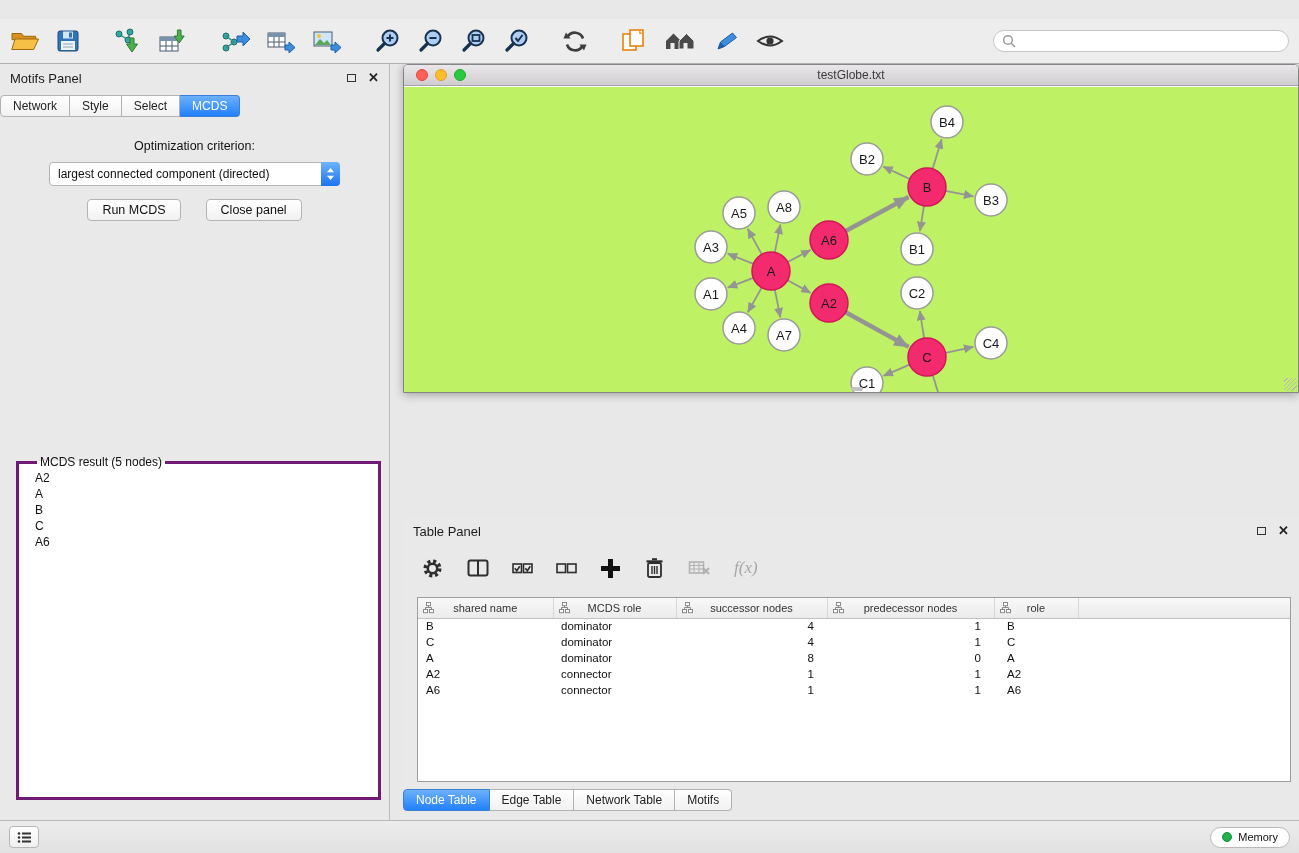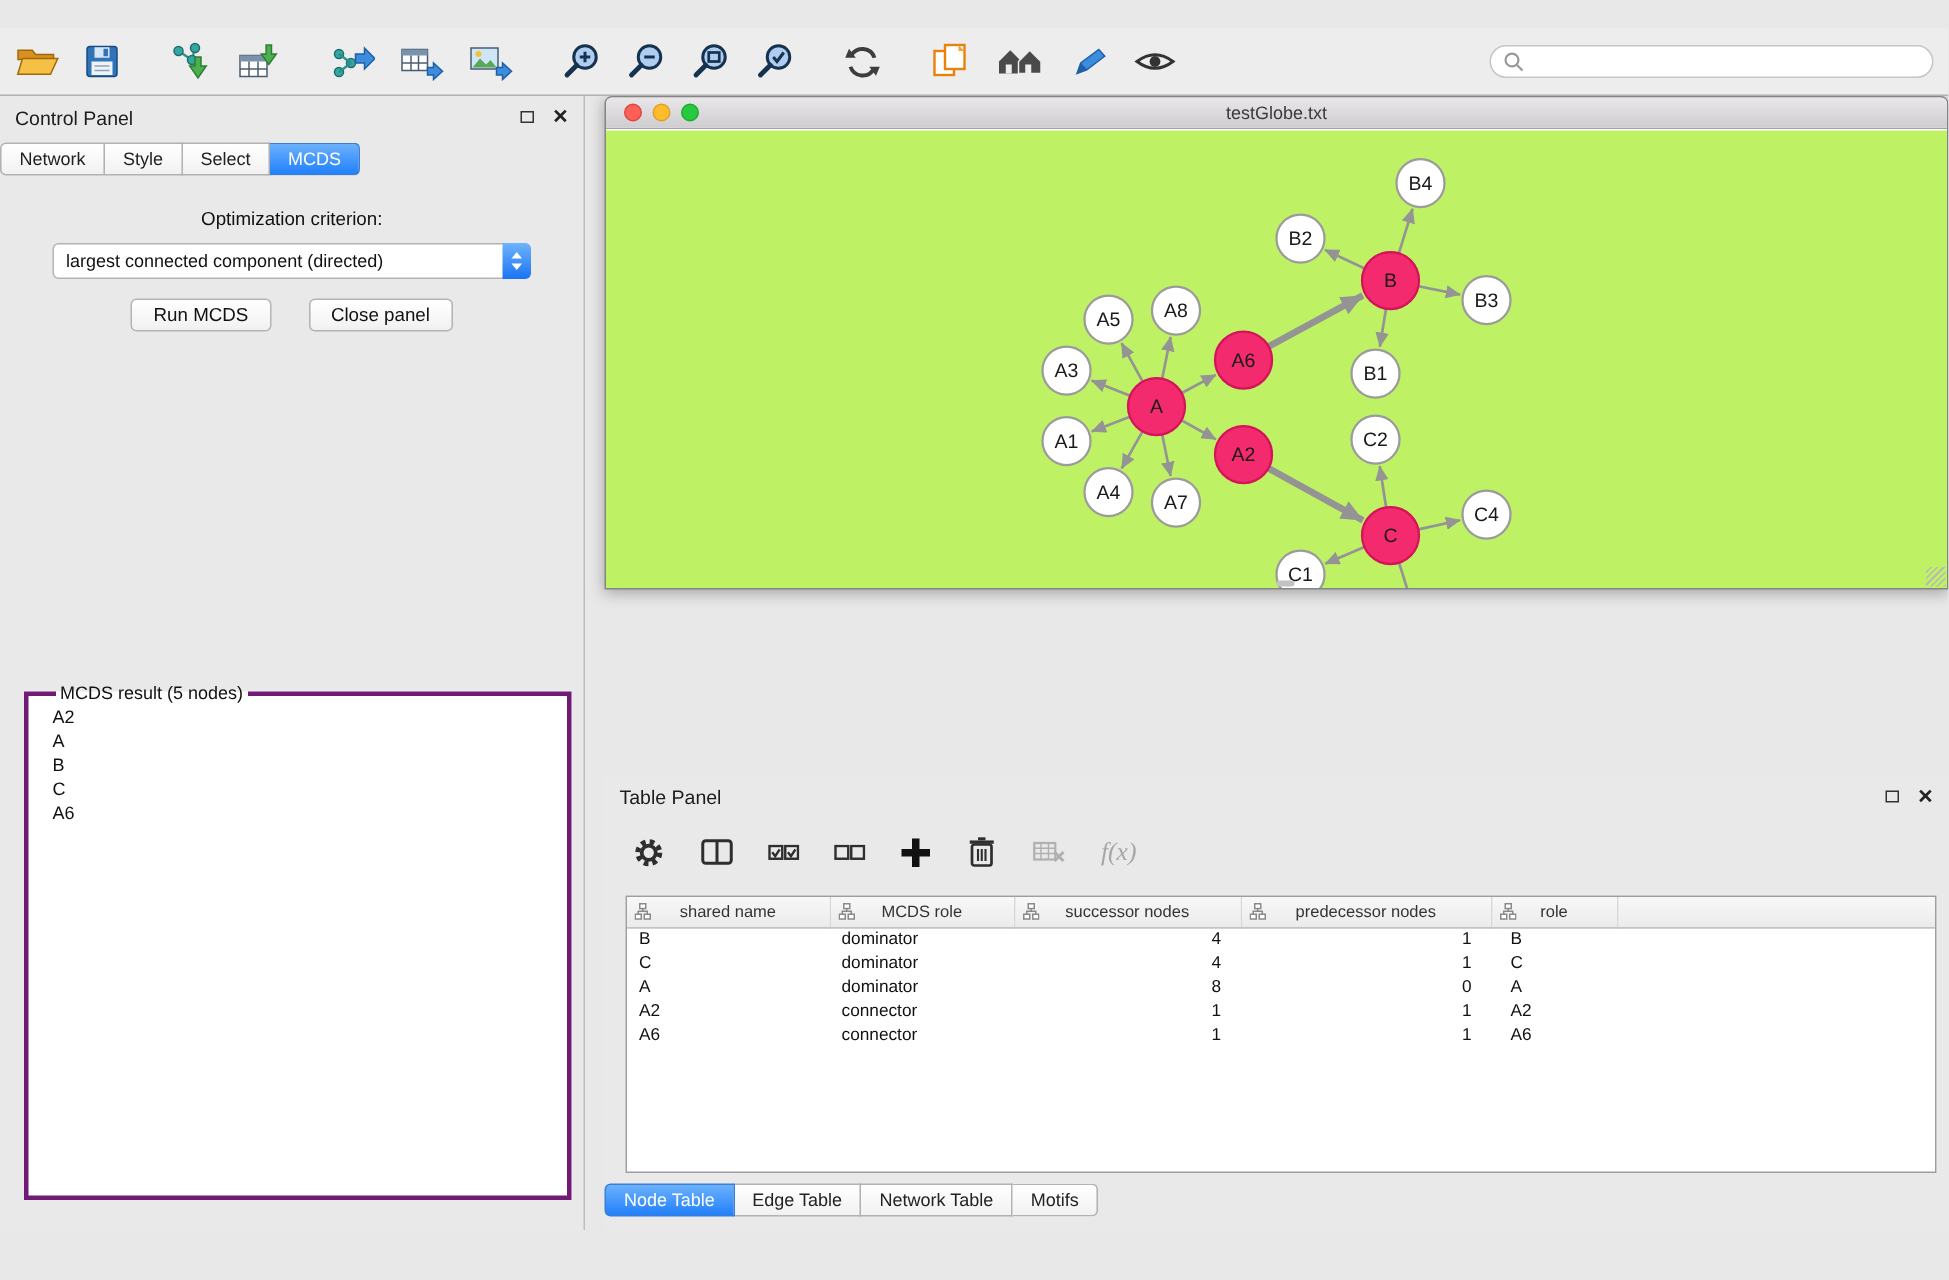--- a/index.html
+++ b/index.html
@@ -38,21 +38,21 @@
   .seg { border:1px solid #b2b2b2; border-left:none; background:linear-gradient(#ffffff,#f1f1f1);
     padding:3px 12px; font-size:12px; color:#222; cursor:pointer; white-space:nowrap; }
   .seg:first-child { border-left:1px solid #b2b2b2; border-radius:4px 0 0 4px; }
   .seg:last-child { border-radius:0 4px 4px 0; }
   .seg.active { background:linear-gradient(#6cb1fc,#2180fb); color:#fff; border-color:#3a7fd6; }
 
   
   .control-panel { position:absolute; left:0; top:64px; width:390px; bottom:33px;
     background:#e9e9e9; border-right:1px solid #bdbdbd; }
   .opt-label { text-align:center; font-size:12.5px; margin-top:22px; color:#111; }
-  .combo { margin:9px 35px 0; height:24px; background:#fff; border:1px solid #b4b4b4;
+  .combo { margin:9px 49px 0; height:24px; background:#fff; border:1px solid #b4b4b4;
     border-radius:4px; display:flex; align-items:center; cursor:pointer; }
   .combo-text { flex:1; font-size:12px; padding-left:8px; color:#111; white-space:nowrap; overflow:hidden; }
   .combo-btn { width:19px; height:24px; margin-right:-1px; border-radius:0 4px 4px 0;
     background:linear-gradient(#6eb3fc,#1a73f2); display:flex; align-items:center; justify-content:center; }
   .btn-row { display:flex; justify-content:center; gap:25px; margin-top:13px; }
   .mac-btn { border:1px solid #b4b4b4; border-radius:4px; background:linear-gradient(#ffffff,#f1f1f1);
     font-size:12.5px; padding:3px 14px; font-family:"Liberation Sans",sans-serif; color:#111; cursor:pointer; }
   .result-box { position:absolute; left:16px; right:8px; top:391px; bottom:20px;
     background:#fff; border:3px solid #701a75; padding:1px 16px; }
   .result-box legend { font-size:12px; padding:0 3px; margin-left:2px; color:#111; }
@@ -260,21 +260,21 @@
           <circle cx="6" cy="6" r="4.3" fill="none" stroke="#9a9a9a" stroke-width="1.5"></circle>
           <line x1="9.3" y1="9.3" x2="13" y2="13" stroke="#9a9a9a" stroke-width="1.5"></line>
         </svg>
       </span>
       <input placeholder="" style="">
     </div>
   </div>
 
   <div class="control-panel">
     <div class="panel-header">
-      <span>Control Panel</span>
+      <span>Motifs Panel</span>
       <span class="panel-controls">
         <span class="mini-sq"></span>
         <span class="mini-x">✕</span>
       </span>
     </div>
     <div class="seg-tabs" id="control-tabs">
         <div class="seg">Network</div>
         <div class="seg">Style</div>
         <div class="seg">Select</div>
         <div class="seg active">MCDS</div>
@@ -590,14 +590,30 @@
     </div>
 
     <div class="seg-tabs bottom" id="table-tabs">
         <div class="seg active">Node Table</div>
         <div class="seg">Edge Table</div>
         <div class="seg">Network Table</div>
         <div class="seg">Motifs</div>
       </div>
   </div>
 
+  <div class="statusbar">
+    <span class="status-left-btn">
+      <svg width="15" height="13" viewBox="0 0 15 13">
+        <circle cx="2" cy="2.5" r="1.3" fill="#333"></circle>
+          <rect x="5" y="1.5" width="9" height="2" fill="#333"></rect>
+        <circle cx="2" cy="6.5" r="1.3" fill="#333"></circle>
+          <rect x="5" y="5.5" width="9" height="2" fill="#333"></rect>
+        <circle cx="2" cy="10.5" r="1.3" fill="#333"></circle>
+          <rect x="5" y="9.5" width="9" height="2" fill="#333"></rect>
+      </svg>
+    </span>
+    <button class="memory-btn">
+      <span class="mem-dot"></span>
+      <span>Memory</span>
+    </button>
+  </div>
 
 </div>
 
 </body></html>

